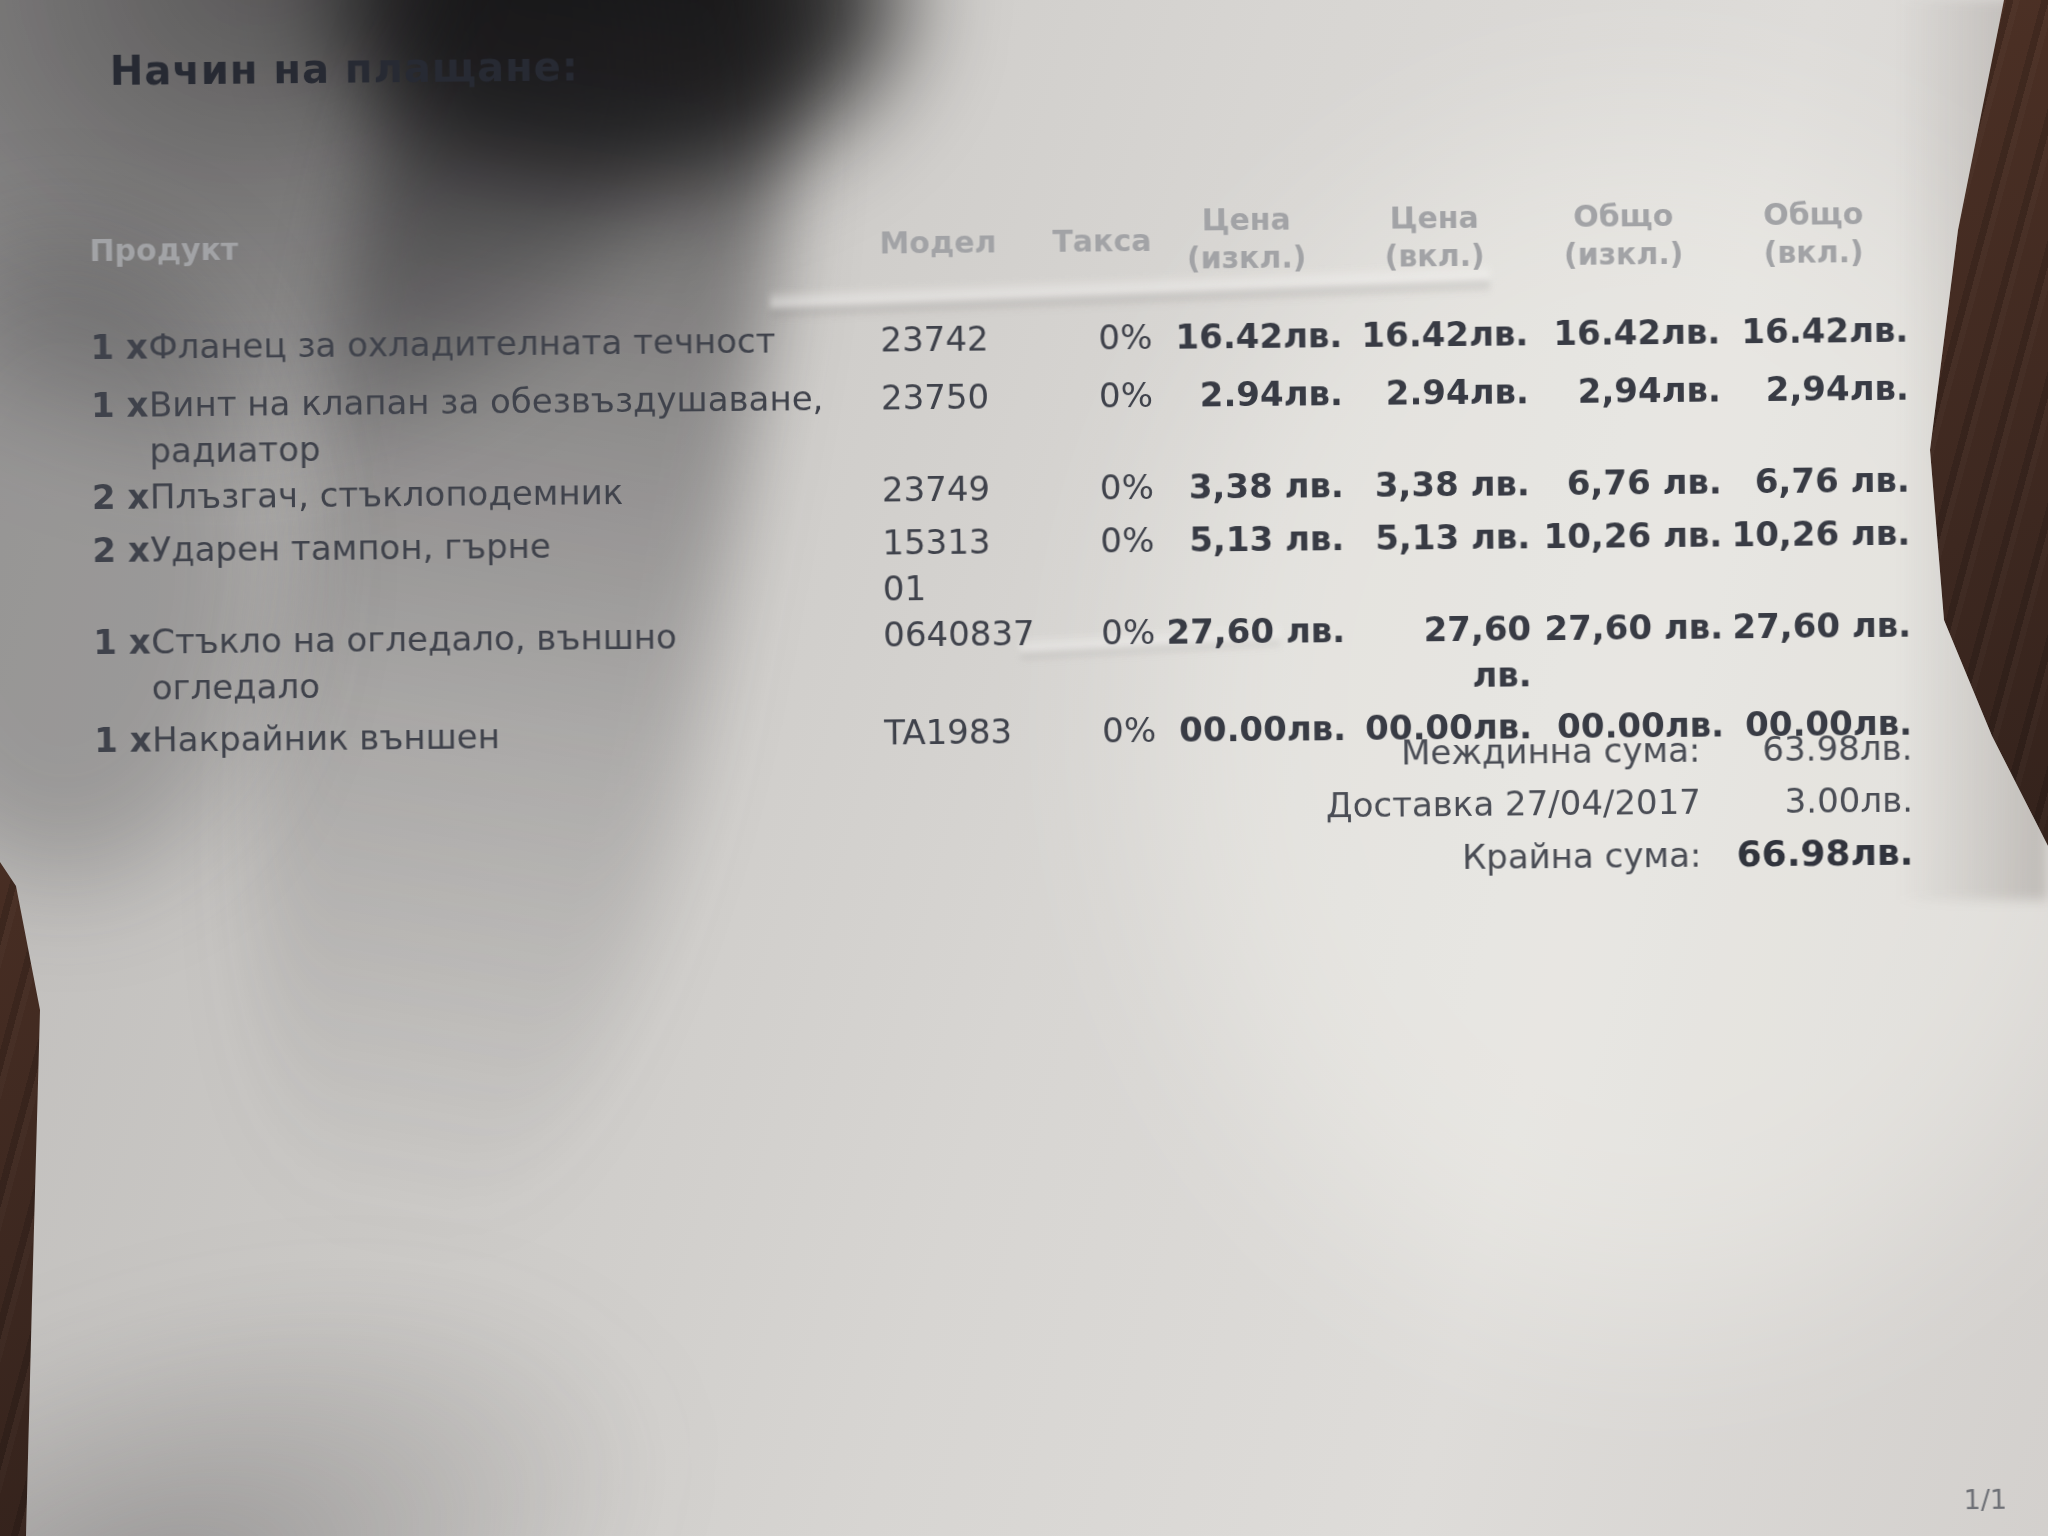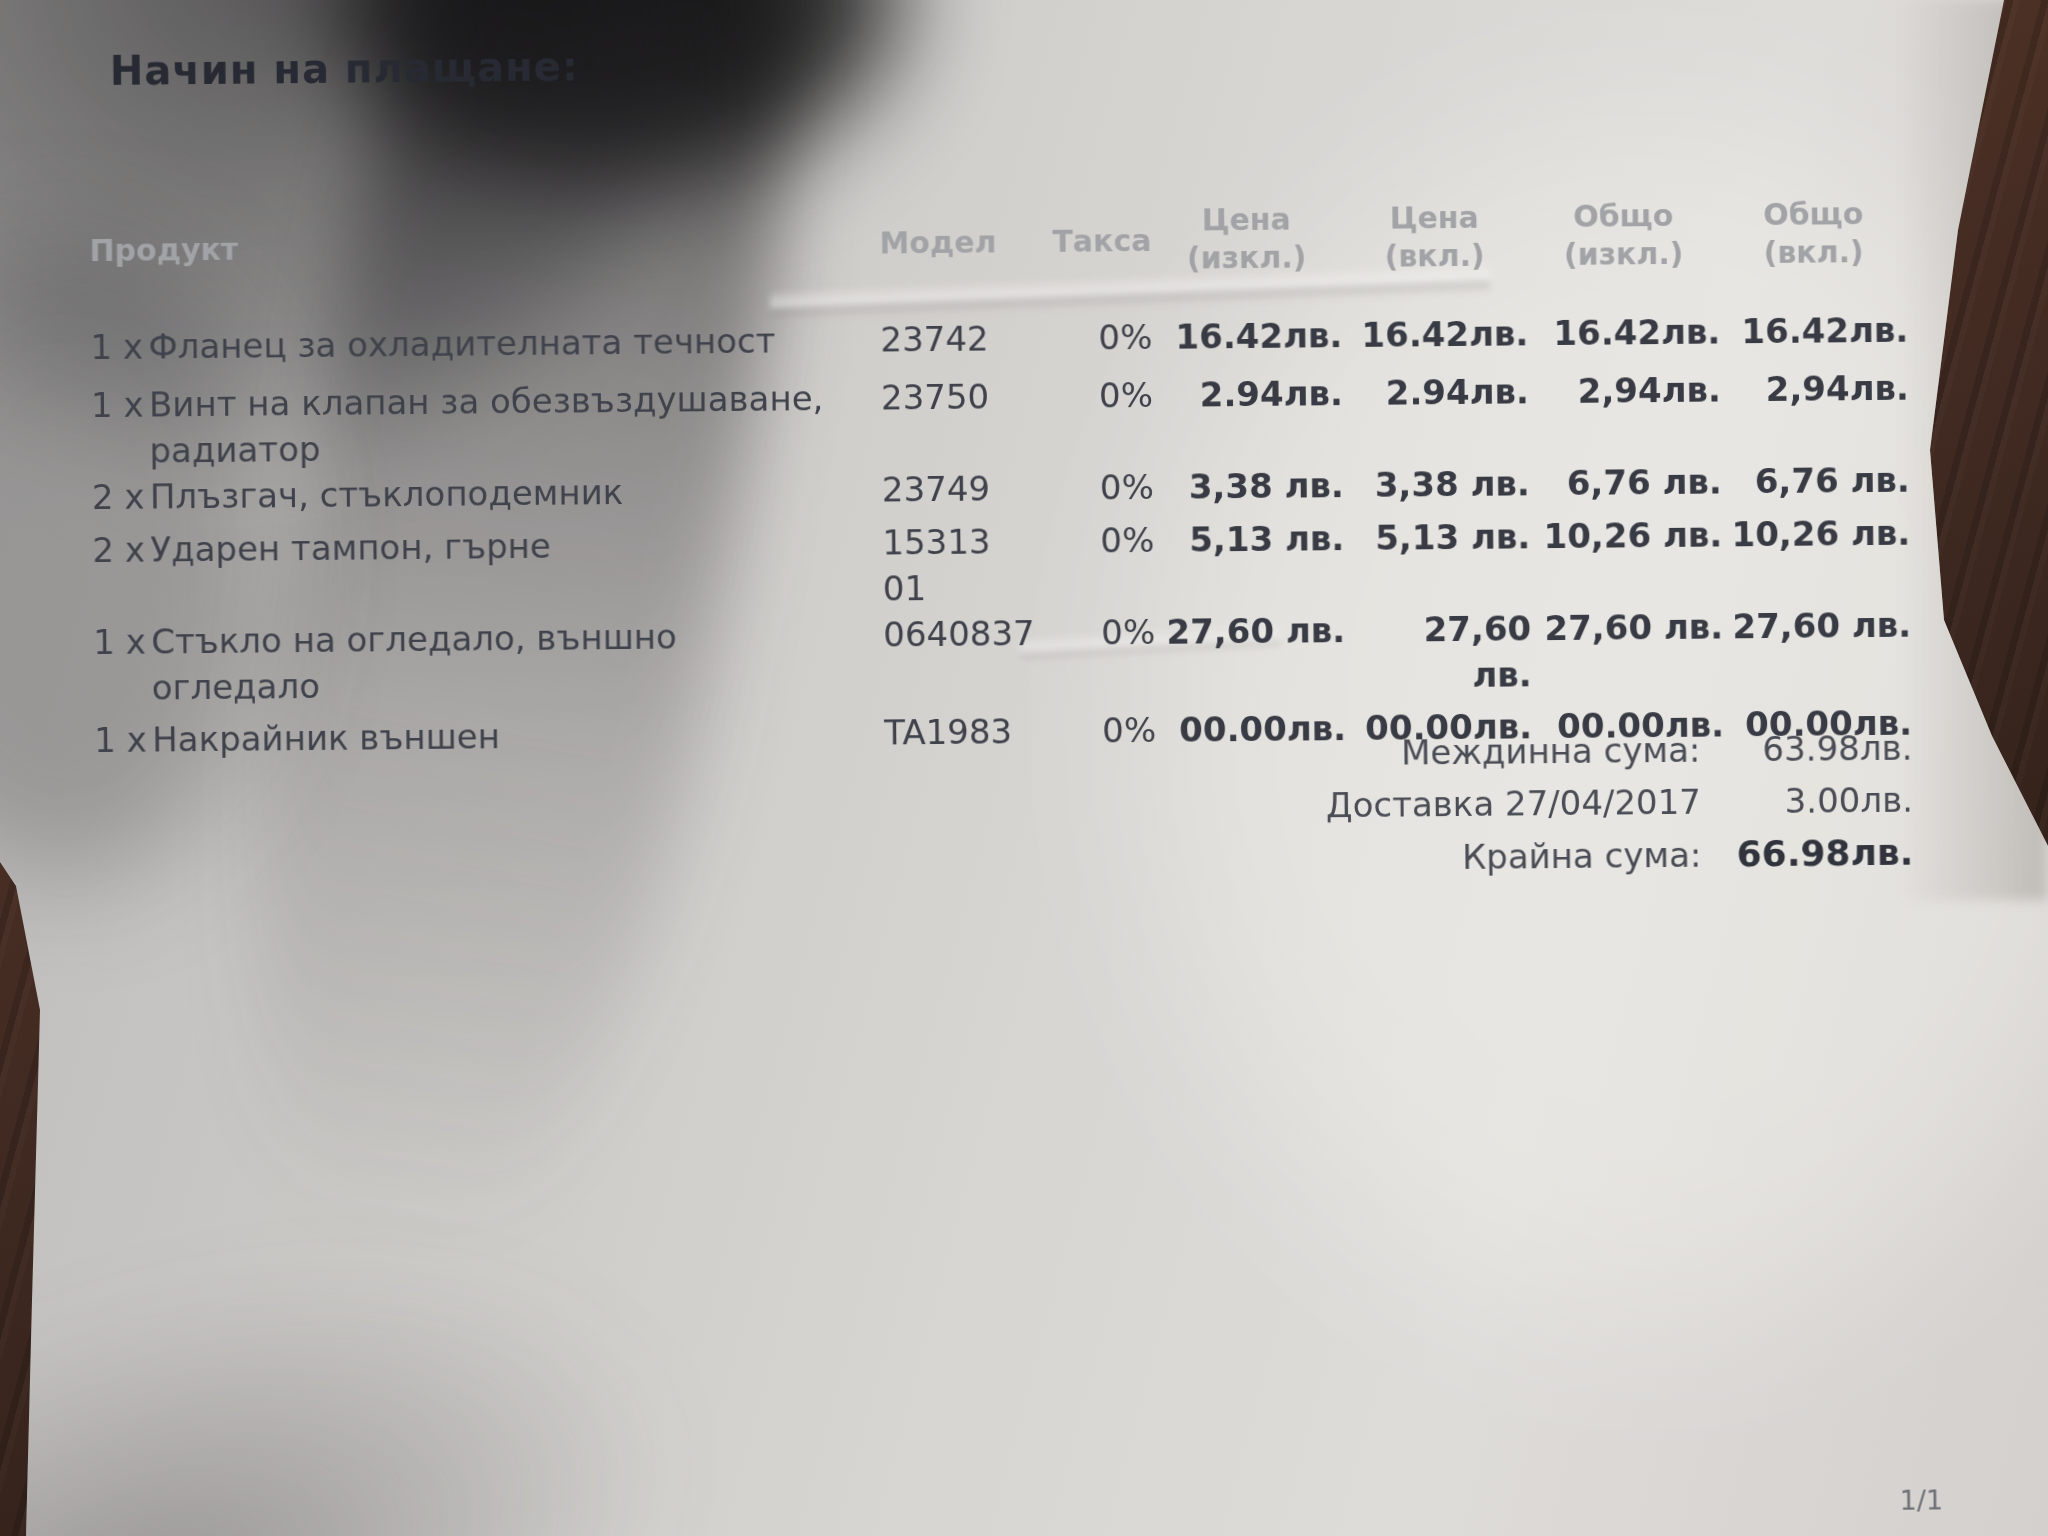--- a/index.html
+++ b/index.html
@@ -38,31 +38,31 @@
   .title{position:absolute;left:112px;top:48px;font-size:40px;font-weight:700;letter-spacing:1px;color:#272a33;}
   .grid{position:absolute;left:90px;top:212px;width:1818px;display:grid;
         grid-template-columns:790px 150px 122px 190px 186px 192px 188px;
         font-size:34px;line-height:46px;}
   .cell{white-space:pre-line;}
   .hdr{color:#a2a3a6;font-weight:700;font-size:30px;line-height:38px;}
   .hdr.pad{padding-top:20px;}
   .c-center{text-align:center;}
   .c-right{text-align:right;}
   .prod{display:flex;}
-  .qty{width:58px;flex:0 0 58px;}
+  .qty{width:58px;flex:0 0 58px;font-weight:bold;}
   .num{font-weight:700;color:#383b44;text-align:right;}
   .mono{color:#3f424b;}
   .hrow{min-height:92px;}
   
   .summary{position:absolute;left:90px;top:745px;width:1818px;font-size:34px;color:#4a4d55;}
   .sline{display:flex;justify-content:flex-end;align-items:baseline;height:52px;}
   .slabel{text-align:right;}
   .svalue{width:212px;text-align:right;}
   .sfinal .svalue{font-weight:700;color:#31343d;font-size:36px;}
-  .pagenum{position:absolute;left:1888px;top:1502px;font-size:27px;color:#6e7076;}
+  .pagenum{position:absolute;left:1952px;top:1502px;font-size:27px;color:#6e7076;}
 </style>
 </head>
 <body>
 
 <div class="stage">
   <div class="wood"></div>
 
   <div class="paper">
     <div class="shade shade-topblob"></div>
     <div class="shade shade-topleft"></div>

